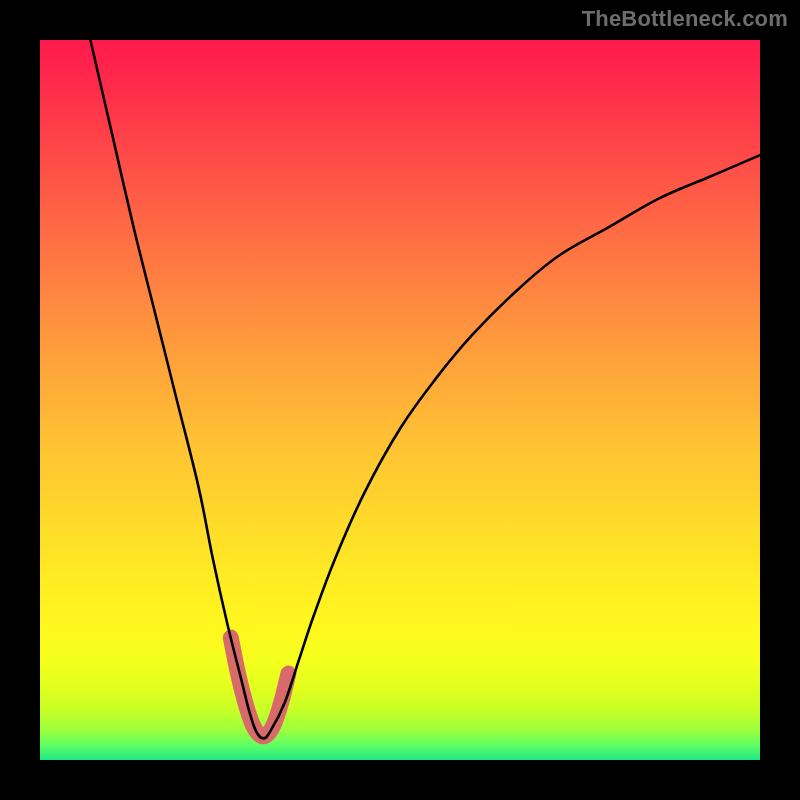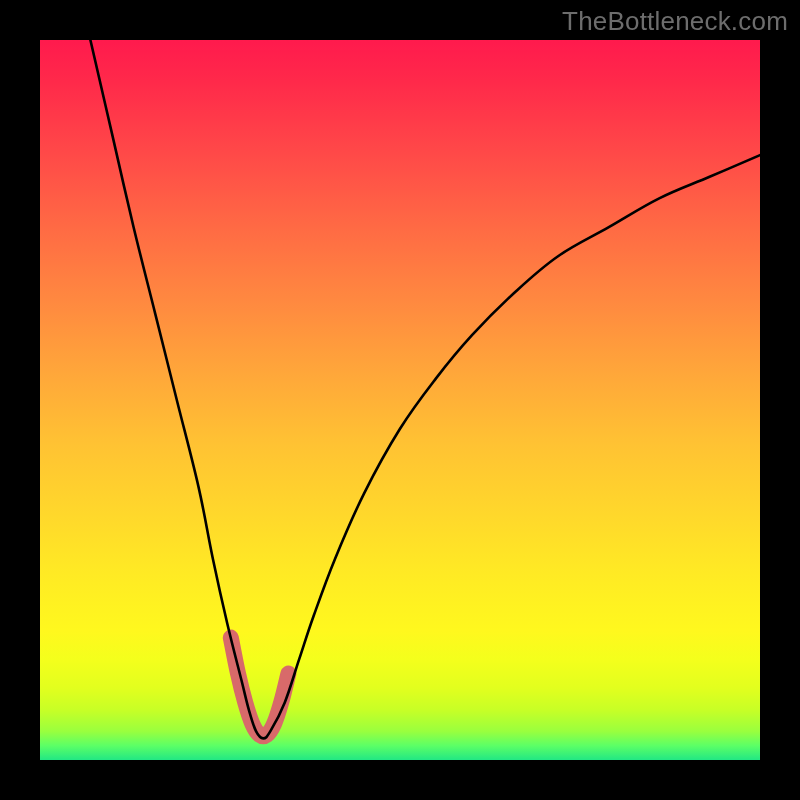--- a/index.html
+++ b/index.html
@@ -68,23 +68,23 @@
     stroke: #d86a6a;
     stroke-width: 16;
     fill: none;
     stroke-linecap: round;
   }
   .watermark {
     position: absolute;
     top: 6px;
     right: 12px;
     color: #6d6d6d;
-    font-size: 26px;
+    font-size: 22px;
     letter-spacing: 0.2px;
-    font-weight: 400;
+    font-weight: 700;
   }
 </style>
 </head>
 <body>
 
 <div class="stage">
 
   <div class="watermark">TheBottleneck.com</div>
 
   <div class="plot-area">

